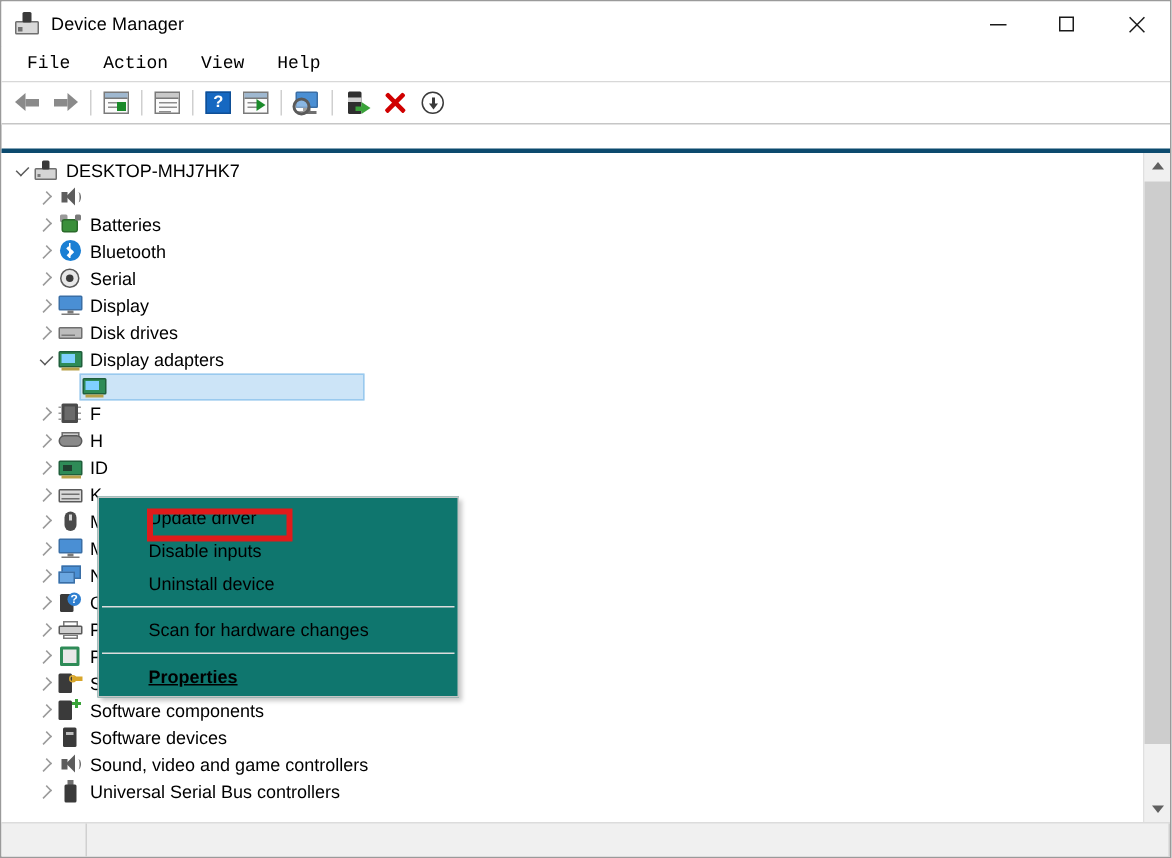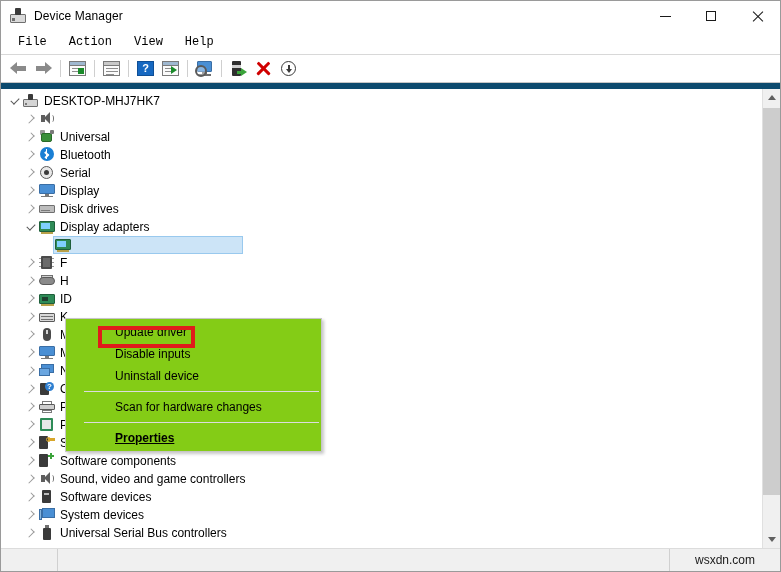--- a/index.html
+++ b/index.html
@@ -128,22 +128,22 @@
   .dlcircle{
     width:15px;height:15px;border:1.4px solid #3a3a3a;border-radius:50%;
     position:relative;box-sizing:border-box;
   }
   .dlcircle .st{position:absolute;left:6px;top:2.5px;width:2px;height:6px;background:#3a3a3a;}
   .dlcircle .hd{position:absolute;left:3.5px;top:7px;width:0;height:0;border-left:3.5px solid transparent;border-right:3.5px solid transparent;border-top:4px solid #3a3a3a;}
 
   
   .content{
     flex:1 1 auto;position:relative;display:flex;
-    border-top:6px solid #0c4a6e;
-    overflow:hidden;background:#fff;
+    border-top:3px solid #0c4a6e;
+    overflow:hidden;background:#fff;margin-top:16px;
   }
   .tree{
     flex:1 1 auto;position:relative;overflow:hidden;padding-top:3px;
     background:#fff;
   }
   .row{
     height:18px;display:flex;align-items:center;
     position:relative;white-space:nowrap;cursor:default;
   }
   .row .twisty{
@@ -264,23 +264,23 @@
   .ic-sys .scr{position:absolute;left:3px;top:0;width:13px;height:10px;background:#4a8fd4;border:1px solid #3a6ea5;box-sizing:border-box;}
   .ic-sys .bar{position:absolute;left:0;top:1px;width:3px;height:11px;background:#8ab6dd;border:1px solid #3a6ea5;box-sizing:border-box;}
 
   .ic-usb{position:absolute;left:4px;top:0px;width:8px;height:15px;}
   .ic-usb .b{position:absolute;left:0;top:3px;width:8px;height:12px;background:#3a3a3a;border-radius:1px;}
   .ic-usb .t{position:absolute;left:2px;top:0;width:4px;height:4px;background:#6f6f6f;}
 
   
   .ctxmenu{
     position:absolute;left:64px;top:229px;width:239px;
-    background:#84cc16;border:1px solid #c6c6c6;
+    background:#0f766e;border:1px solid #c6c6c6;
     box-shadow:2px 2px 3px rgba(0,0,0,.22);
-    padding:2px 0 2px 16px;z-index:40;
+    padding:2px 0 2px 0;z-index:40;
   }
   .ctx-item{
     height:22px;display:flex;align-items:center;
     padding-left:33px;font-size:12px;color:#000;cursor:default;
   }
   .ctx-item.bold{font-weight:bold;text-decoration:underline;}
   .ctx-sep{height:1px;background:#dcdcdc;margin:4px 2px 4px 2px;}
   .ctx-highlight{
     position:absolute;left:32px;top:7px;width:97px;height:22px;
     border:4px solid #e01b1b;box-sizing:border-box;z-index:41;pointer-events:none;
@@ -453,21 +453,21 @@
 
       <div class="row r-indent2">
         <div class="twisty closed"></div>
         <div class="ico">
             <div class="ic-batt">
               <div class="plug"></div>
               <div class="shell"></div>
               <div class="cap"></div>
             </div>
           </div>
-        <div class="lbl">Universal</div>
+        <div class="lbl">Batteries</div>
       </div>
 
       <div class="row r-indent2">
         <div class="twisty closed"></div>
         <div class="ico">
             <div class="ic-bt">
               <div class="v1"></div>
               <div class="v2"></div>
             </div>
           </div>
@@ -656,48 +656,38 @@
               <div class="p1"></div>
               <div class="p2"></div>
             </div>
           </div>
         <div class="lbl">Software components</div>
       </div>
 
       <div class="row r-indent2">
         <div class="twisty closed"></div>
         <div class="ico">
+            <div class="ic-swd"></div>
+          </div>
+        <div class="lbl">Software devices</div>
+      </div>
+
+      <div class="row r-indent2">
+        <div class="twisty closed"></div>
+        <div class="ico">
             <div class="ic-spk">
               <div class="box"></div>
               <div class="cone"></div>
               <div class="w"></div>
             </div>
           </div>
         <div class="lbl">Sound, video and game controllers</div>
       </div>
 
-      <div class="row r-indent2">
-        <div class="twisty closed"></div>
-        <div class="ico">
-            <div class="ic-swd"></div>
-          </div>
-        <div class="lbl">Software devices</div>
-      </div>
-
-
-      <div class="row r-indent2">
-        <div class="twisty closed"></div>
-        <div class="ico">
-            <div class="ic-sys">
-              <div class="scr"></div>
-              <div class="bar"></div>
-            </div>
-          </div>
-        <div class="lbl">System devices</div>
-      </div>
+
 
       <div class="row r-indent2">
         <div class="twisty closed"></div>
         <div class="ico">
             <div class="ic-usb">
               <div class="t"></div>
               <div class="b"></div>
             </div>
           </div>
         <div class="lbl">Universal Serial Bus controllers</div>
@@ -726,16 +716,15 @@
       <div class="sb-arrow sb-down">
           <i></i>
         </div>
     </div>
 
   </div>
 
   <div class="statusbar">
     <div class="sb-pane1"></div>
     <div class="sb-pane2"></div>
-    <div class="sb-pane3">wsxdn.com</div>
   </div>
 
 </div>
 
 </body></html>

